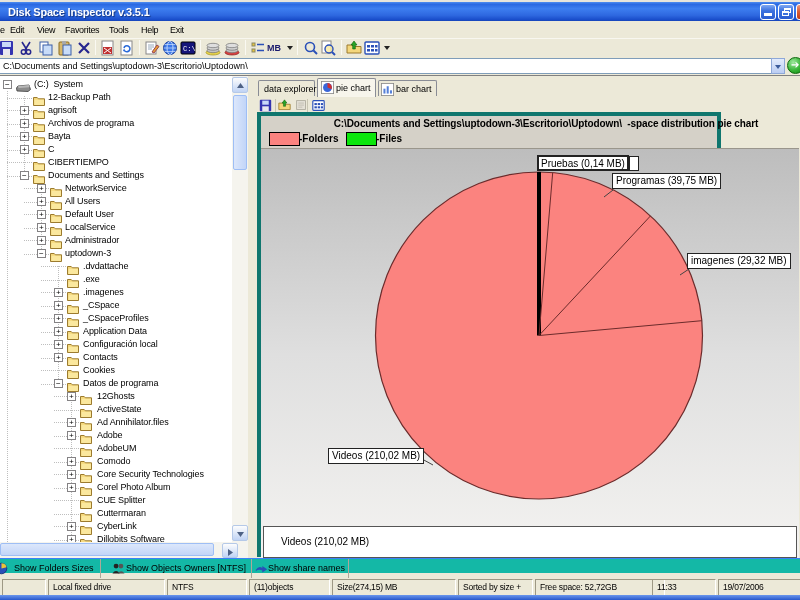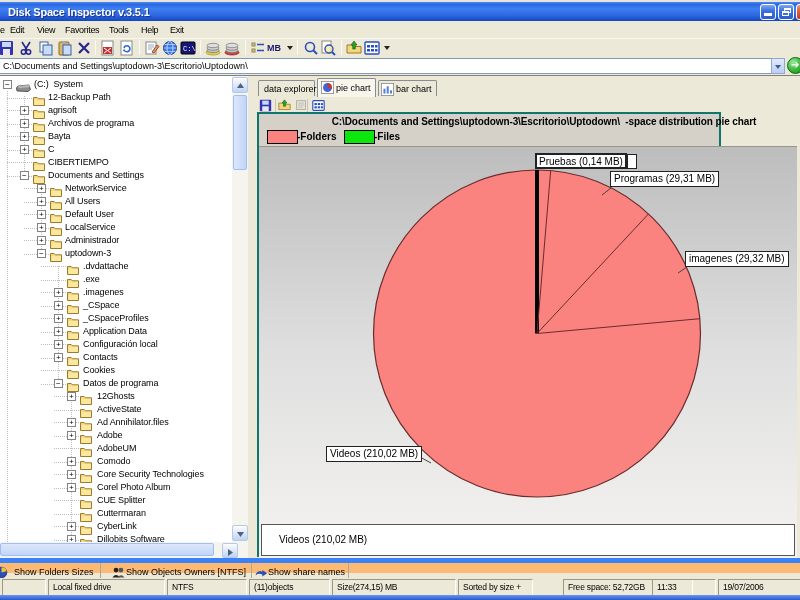--- a/index.html
+++ b/index.html
@@ -35,28 +35,28 @@
 .sb { position:absolute; background:#F5F4EE; }
 .sbbtn { position:absolute; width:16px; height:16px; background:linear-gradient(180deg,#FDFDFD,#D8E4F8 60%,#C0D3F5); border:1px solid #B5C9E8; border-radius:2px; }
 .sbbtn svg { position:absolute; left:3px; top:4px; }
 .sbthumbv { position:absolute; left:1px; width:14px; background:linear-gradient(90deg,#DCE7FB,#C2D5F8); border:1px solid #9EBEF5; border-radius:2px; }
 .sbthumbh { position:absolute; top:1px; height:13px; background:linear-gradient(180deg,#DCE7FB,#C2D5F8); border:1px solid #9EBEF5; border-radius:2px; }
 #rightpanel { position:absolute; left:248px; top:76px; width:552px; height:482px; background:#ECE9D8; }
 .tab { position:absolute; top:4px; height:16px; background:#ECE9D8; border:1px solid #898C95; border-bottom:none; border-radius:2px 2px 0 0; font-size:9px; color:#000; white-space:nowrap; }
 .tab .tx { position:absolute; top:3px; }
 .tabsel { top:2px; height:19px; background:#F7F5EC; z-index:2; }
 .miniico { position:absolute; top:22px; width:13px; height:13px; }
-#chartbox { position:absolute; left:257px; top:112px; width:464px; height:445px; border:2px solid #0f766e; background:#D5D1C8; }
+#chartbox { position:absolute; left:257px; top:112px; width:464px; height:445px; border:4px solid #0f766e; background:#D5D1C8; }
 #charttitle { position:absolute; left:0; top:2px; width:538px; text-align:center; font-size:10px; letter-spacing:-0.1px; font-weight:bold; color:#000; padding-left:32px; white-space:nowrap; }
 #legend { position:absolute; left:0; top:16px; width:538px; height:16px; font-size:10px; }
 .sw { position:absolute; top:0px; width:31px; height:14px; border:1px solid #000; }
 #pierect { position:absolute; left:0; top:32px; width:538px; height:411px; border-top:1px solid #9a968c; }
 .plabel { position:absolute; background:#fff; border:1px solid #222; font-size:10px; line-height:14px; padding:0 3px; white-space:nowrap; color:#000; height:16px; }
 #chartstatus { position:absolute; left:2px; top:410px; width:534px; height:32px; background:#fff; border:1px solid #555; font-size:10px; line-height:29px; padding-left:17px; color:#000; }
-#bottomtabs { position:absolute; left:0; top:558px; width:800px; height:15px; background:#fdba74; border-top:5px solid #3b82f6; font-size:9px; }
+#bottomtabs { position:absolute; left:0; top:558px; width:800px; height:15px; background:#14b8a6; border-top:1px solid #3b82f6; font-size:9px; }
 .btab { position:absolute; top:0; height:19px; border-right:1px solid #ACA899; }
 .btab .ic { position:absolute; top:3px; }
 .btab .tx { position:absolute; top:4px; white-space:nowrap; }
 #statusbar { position:absolute; left:0; top:578px; width:800px; height:17px; background:#ECE9D8; font-size:8.5px; letter-spacing:-0.2px; }
 .sfield { position:absolute; top:1px; height:15px; border:1px solid; border-color:#9D9884 #FFF #FFF #9D9884; padding:2px 0 16px 4px; white-space:nowrap; overflow:hidden; }
 #taskstrip { position:absolute; left:0; top:595px; width:800px; height:5px; background:linear-gradient(180deg,#6A96EC,#2858CC); }
 </style></head>
 <body>
 <div id="titlebar">
   <div id="titletext">Disk Space Inspector v.3.5.1</div>
@@ -517,21 +517,21 @@
 <line x1="278" y1="23" x2="278" y2="186.5" stroke="#000" stroke-width="4"></line>
         <line x1="278.0" y1="186.5" x2="291.7" y2="23.6" stroke="#6b2b2b" stroke-width="1"></line>
         <line x1="278.0" y1="186.5" x2="389.5" y2="66.9" stroke="#6b2b2b" stroke-width="1"></line>
         <line x1="278.0" y1="186.5" x2="440.8" y2="171.7" stroke="#6b2b2b" stroke-width="1"></line>
         <line x1="352" y1="41" x2="343" y2="48" stroke="#444" stroke-width="1"></line>
         <line x1="428" y1="120" x2="419" y2="126" stroke="#444" stroke-width="1"></line>
         <line x1="161" y1="310" x2="172" y2="316" stroke="#444" stroke-width="1"></line>
 </svg>
     <div class="plabel" style="left:276px;top:6px;border-width:2px;padding:0 2px">Pruebas (0,14 MB)</div>
     <div class="plabel" style="left:368px;top:7px;width:10px;height:15px"></div>
-    <div class="plabel" style="left:351px;top:24px">Programas (29,31 MB)</div>
+    <div class="plabel" style="left:351px;top:24px">Programas (39,75 MB)</div>
     <div class="plabel" style="left:426px;top:104px">imagenes (29,32 MB)</div>
     <div class="plabel" style="left:67px;top:299px">Videos (210,02 MB)</div>
   </div>
   <div id="chartstatus">Videos (210,02 MB)</div>
 </div>
 <div id="bottomtabs">
   <div class="btab" style="left:0;width:101px">
       <span class="ic" style="left:-5px"><svg width="13" height="13" viewBox="0 0 16 16">
           <circle cx="8" cy="8" r="6.5" fill="#2A50B8" stroke="#122A70"></circle>
           <path d="M8 8 L8 1.5 A6.5 6.5 0 0 1 14.3 6.5 Z" fill="#E8C43A"></path>
@@ -554,16 +554,16 @@
       <span class="tx" style="left:15px">Show share names</span>
     </div>
 </div>
 <div id="statusbar">
   <div class="sfield" style="left:2px;width:44px"></div>
   <div class="sfield" style="left:48px;width:117px">Local fixed drive</div>
   <div class="sfield" style="left:167px;width:80px">NTFS</div>
   <div class="sfield" style="left:249px;width:81px">(11)objects</div>
   <div class="sfield" style="left:332px;width:124px">Size(274,15) MB</div>
   <div class="sfield" style="left:458px;width:75px">Sorted by size +</div>
-  <div class="sfield" style="left:563px;width:130px">Free space: 52,72GB</div>
+  <div class="sfield" style="left:535px;width:130px">Free space: 52,72GB</div>
   <div class="sfield" style="left:652px;width:64px">11:33</div>
   <div class="sfield" style="left:718px;width:84px">19/07/2006</div>
 </div>
 <div id="taskstrip"></div>
 </body></html>

